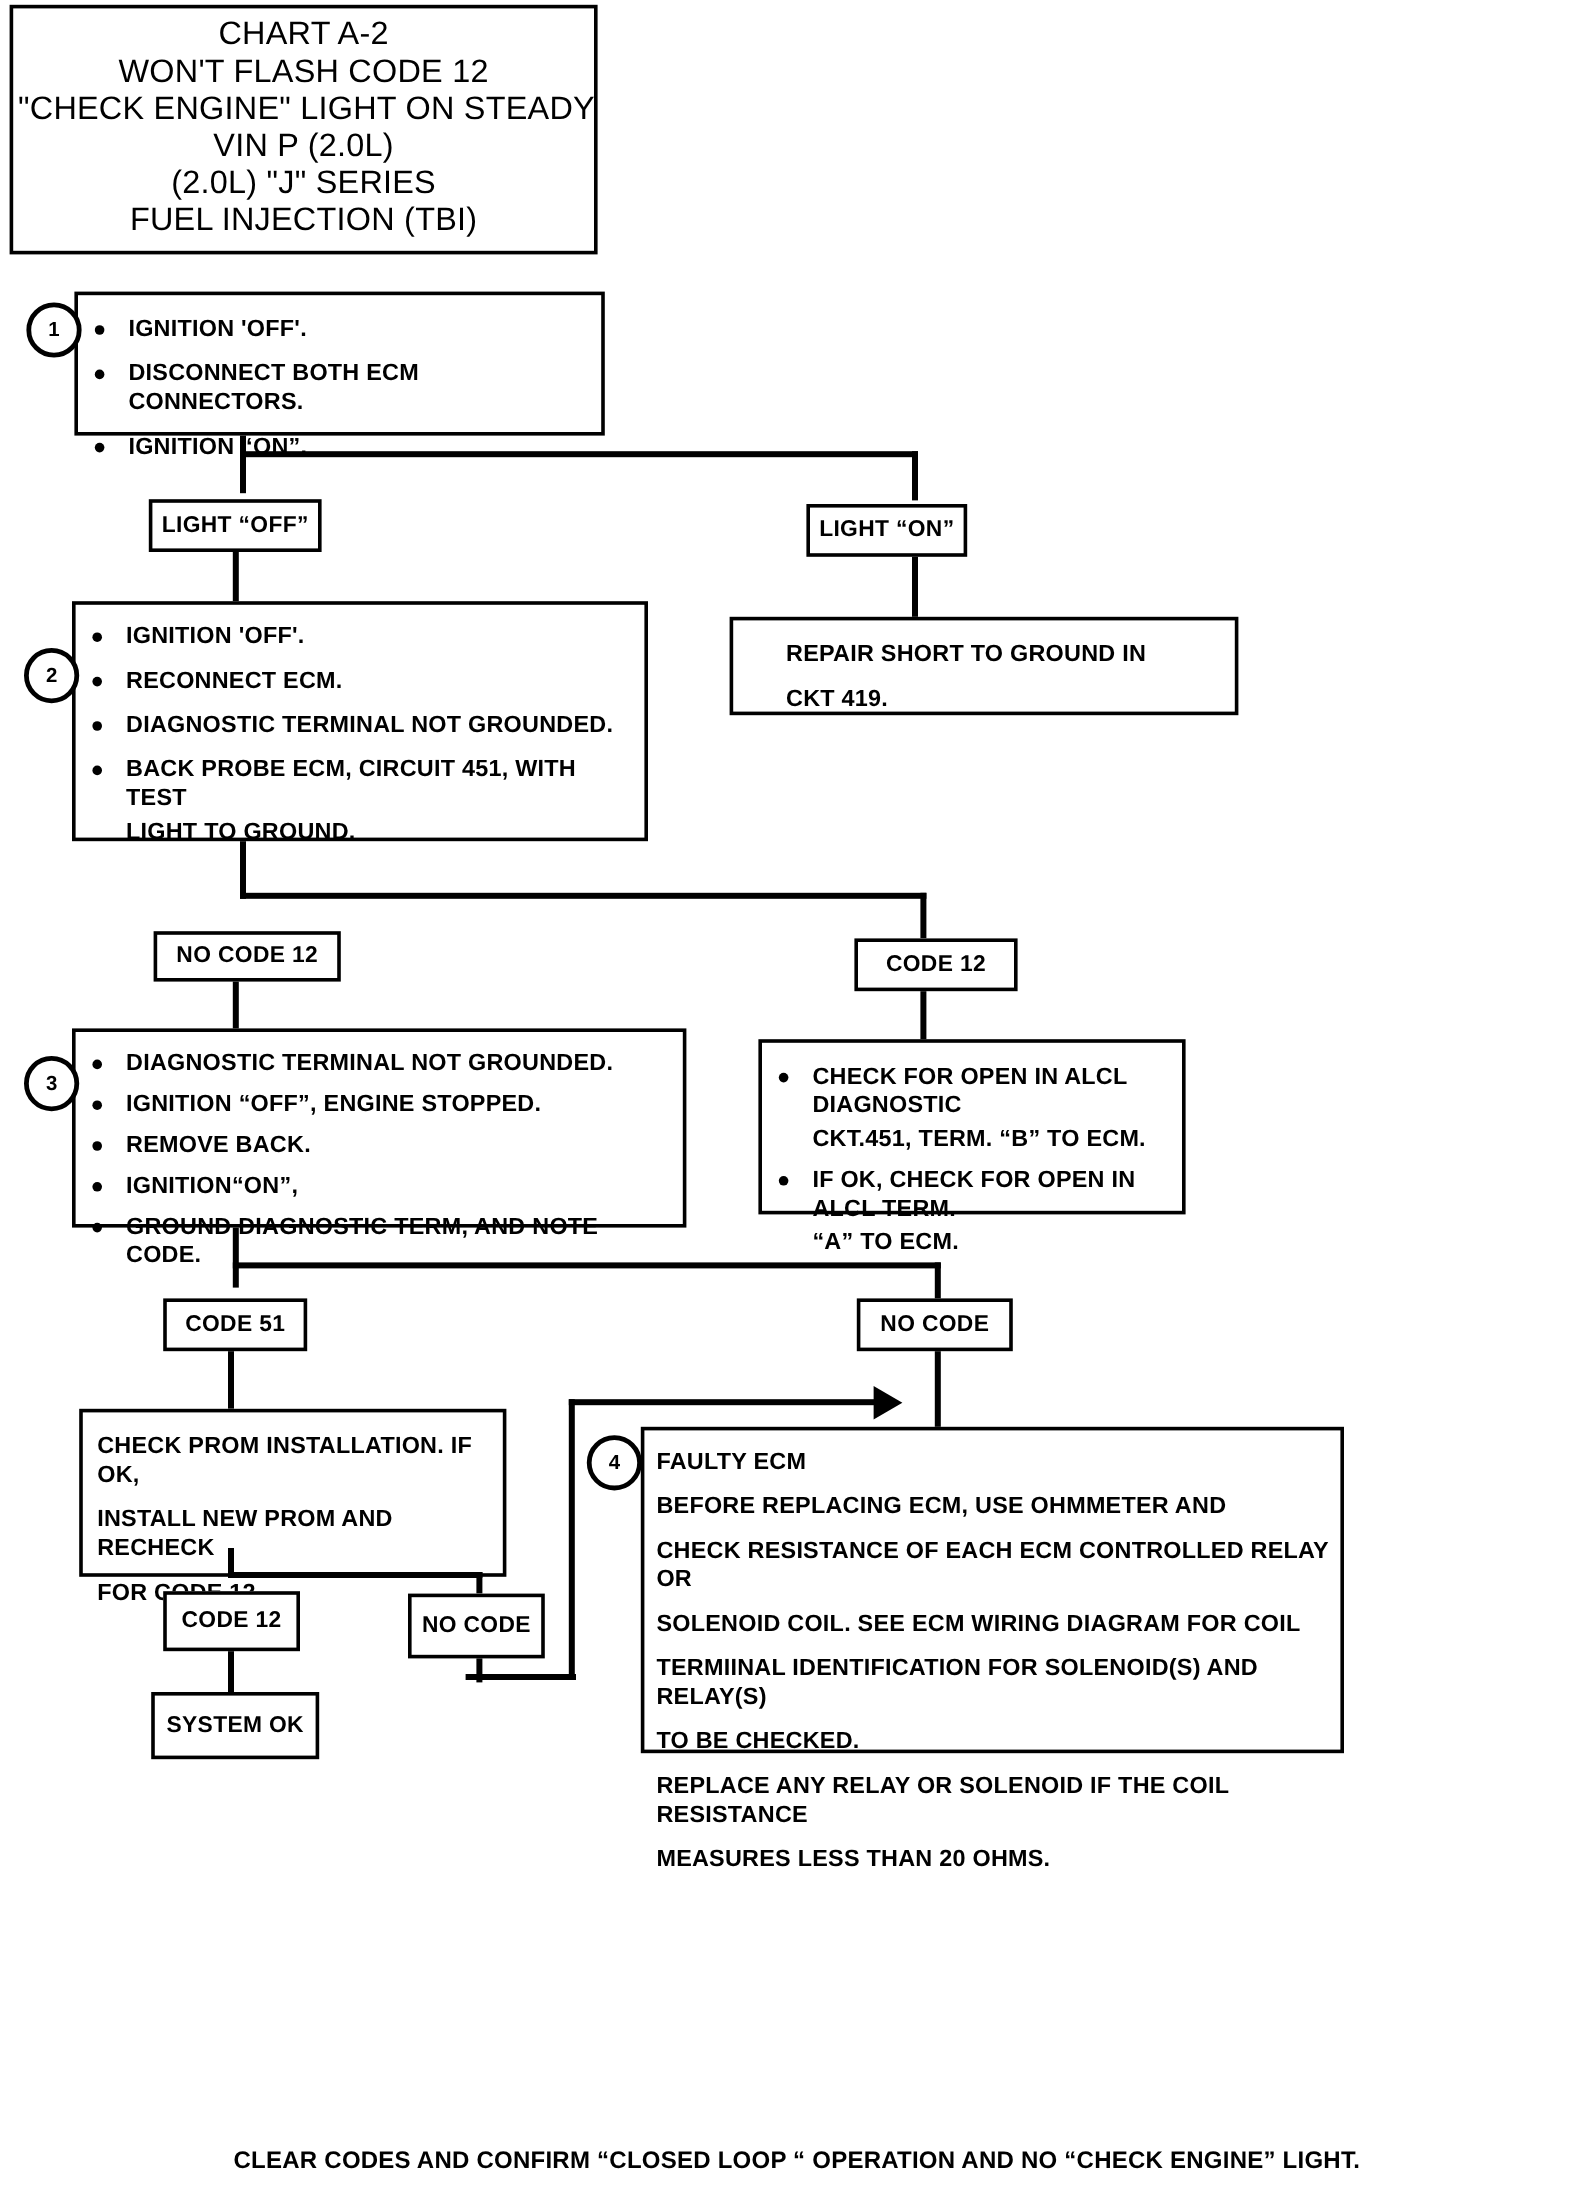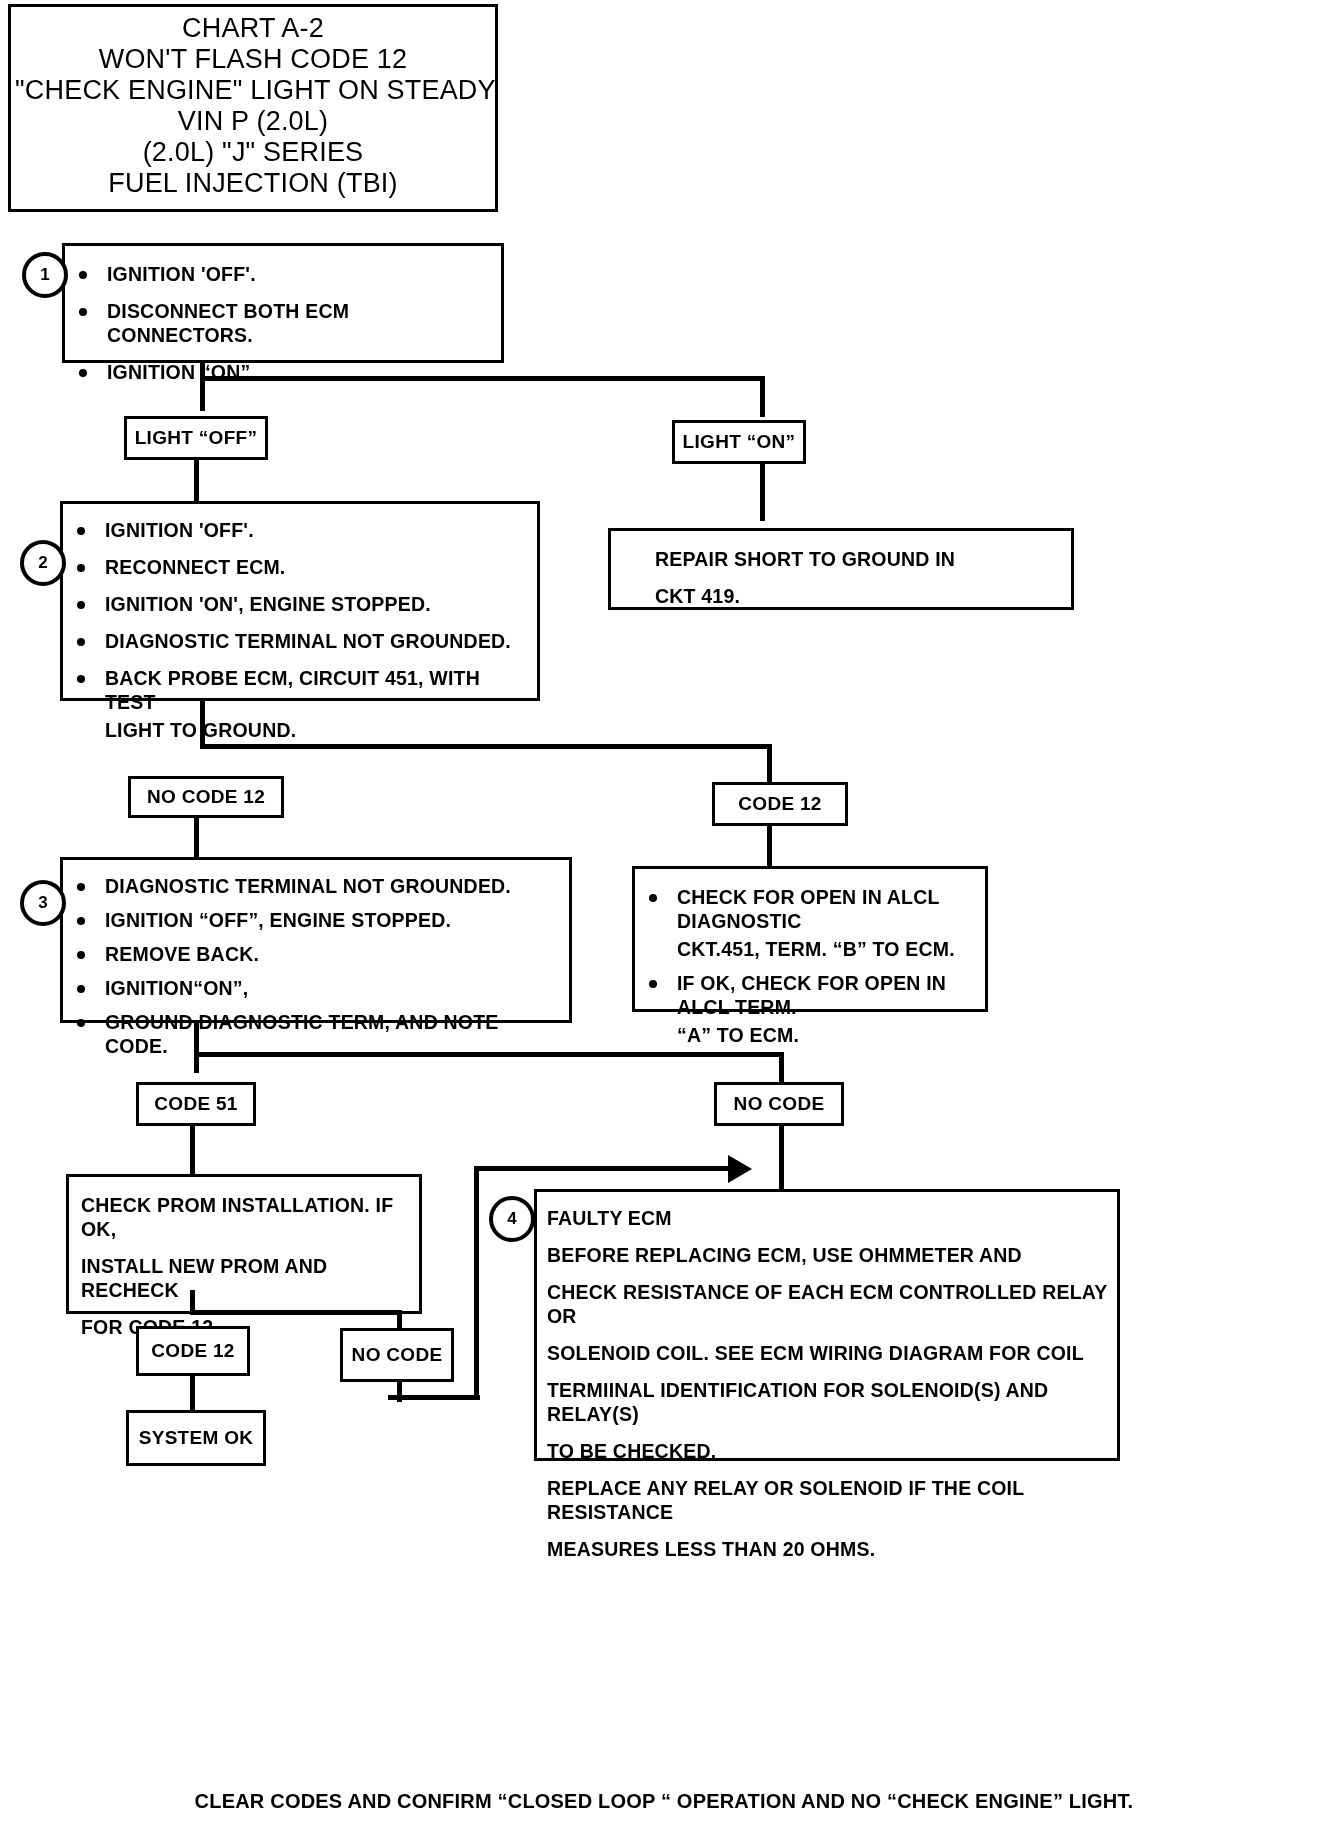--- a/index.html
+++ b/index.html
@@ -184,28 +184,27 @@
   <div class="vline" style="left:194px; top:460px; height:42px;"></div>
   <div class="vline" style="left:760px; top:464px; height:57px;"></div>
 
   <div class="step-circle" style="left:20px; top:540px;">
     <span>2</span>
   </div>
   <div class="box" style="left:60px; top:501px; width:480px; height:200px; padding:14px 10px 0 0;">
     <ul class="steps">
       <li>IGNITION 'OFF'.</li>
       <li>RECONNECT ECM.</li>
-      <li>IGNITION 'ON', ENGINE STOPPED.</li>
       <li>DIAGNOSTIC TERMINAL NOT GROUNDED.</li>
       <li style="margin-bottom:4px;">BACK PROBE  ECM, CIRCUIT 451, WITH TEST</li>
       <li class="nobullet">LIGHT TO GROUND.</li>
     </ul>
   </div>
 
-  <div class="box plain-lines" style="left:608px; top:528px; width:466px; height:82px; padding:16px 0 0 44px;">
+  <div class="box plain-lines" style="left:608px; top:514px; width:424px; height:82px; padding:16px 0 0 44px;">
     <p>REPAIR SHORT TO GROUND IN</p>
     <p>CKT 419.</p>
   </div>
 
   <div class="vline" style="left:200px; top:701px; height:48px;"></div>
   <div class="hline" style="left:200px; top:744px; width:572px;"></div>
   <div class="vline" style="left:767px; top:744px; height:38px;"></div>
 
   <div class="tag-box" style="left:128px; top:776px; width:156px; height:42px;">
     <span>NO CODE 12</span>

